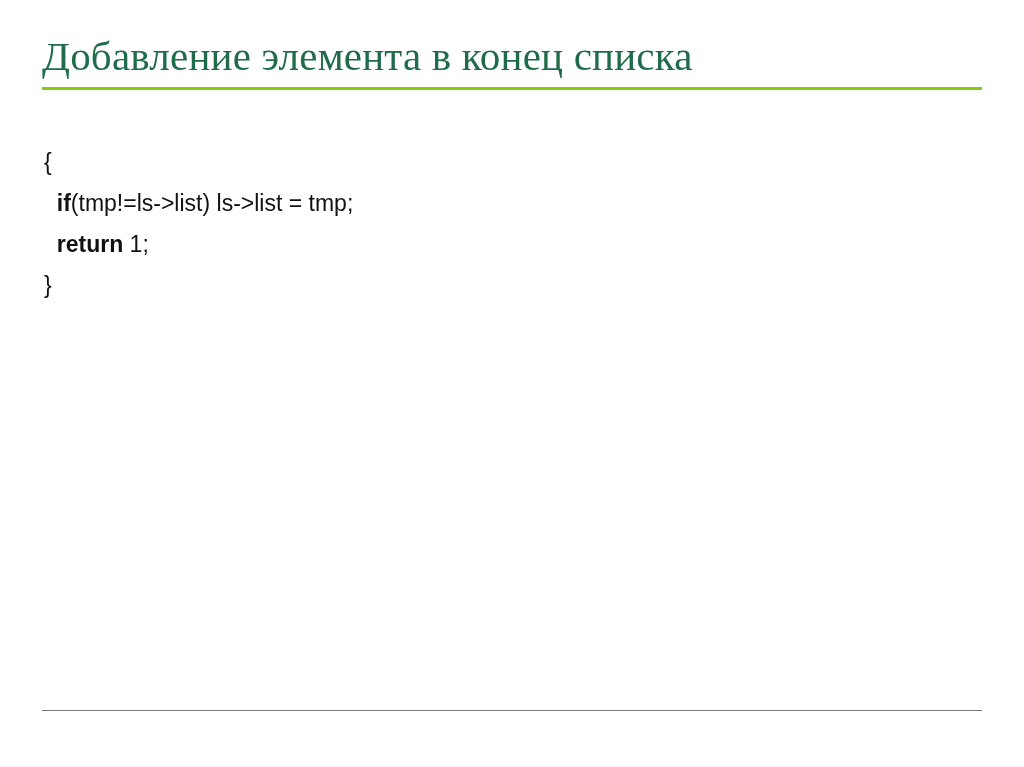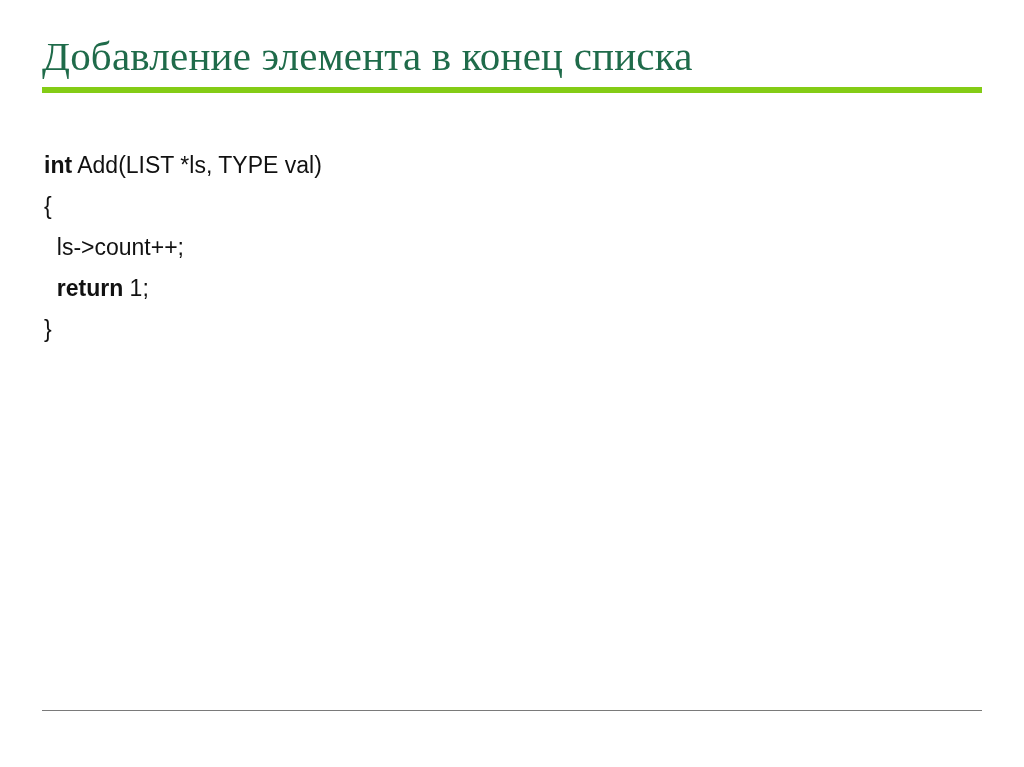--- a/index.html
+++ b/index.html
@@ -11,21 +11,21 @@
     font-family: Arial, "Helvetica Neue", Helvetica, sans-serif;
   }
   .slide {
     position: relative;
     box-sizing: border-box;
     width: 1024px;
     height: 767px;
     padding: 32px 42px 0 42px;
   }
   .title-block {
-    border-bottom: 6px solid #84cc16;
+    border-bottom: 3px solid #84cc16;
     padding-bottom: 6px;
     margin-bottom: 52px;
   }
   .title {
     font-family: Georgia, "Times New Roman", serif;
     font-size: 41px;
     line-height: 1.2;
     color: #1f6b4a;
     font-weight: 400;
     letter-spacing: 0.2px;
@@ -51,29 +51,28 @@
 <body>
 
 <div class="slide">
 
   <div class="title-block">
     <div class="title">Добавление элемента в конец списка</div>
   </div>
 
   <div class="code-area">
 
-    <span class="code-line"><span class="kw">int</span><span> Add(LIST *ls, TYPE val)</span></span>
 
     <span class="code-line">{</span>
 
 
 
+    <span class="code-line"><span>  </span><span class="kw">if</span><span>(tmp!=ls-&gt;list) ls-&gt;list = tmp;</span></span>
 
 
-    <span class="code-line">  ls-&gt;count++;</span>
 
     <span class="code-line"><span>  </span><span class="kw">return</span><span> 1;</span></span>
 
     <span class="code-line">}</span>
 
   </div>
 
   <div class="bottom-line"></div>
 </div>
 

